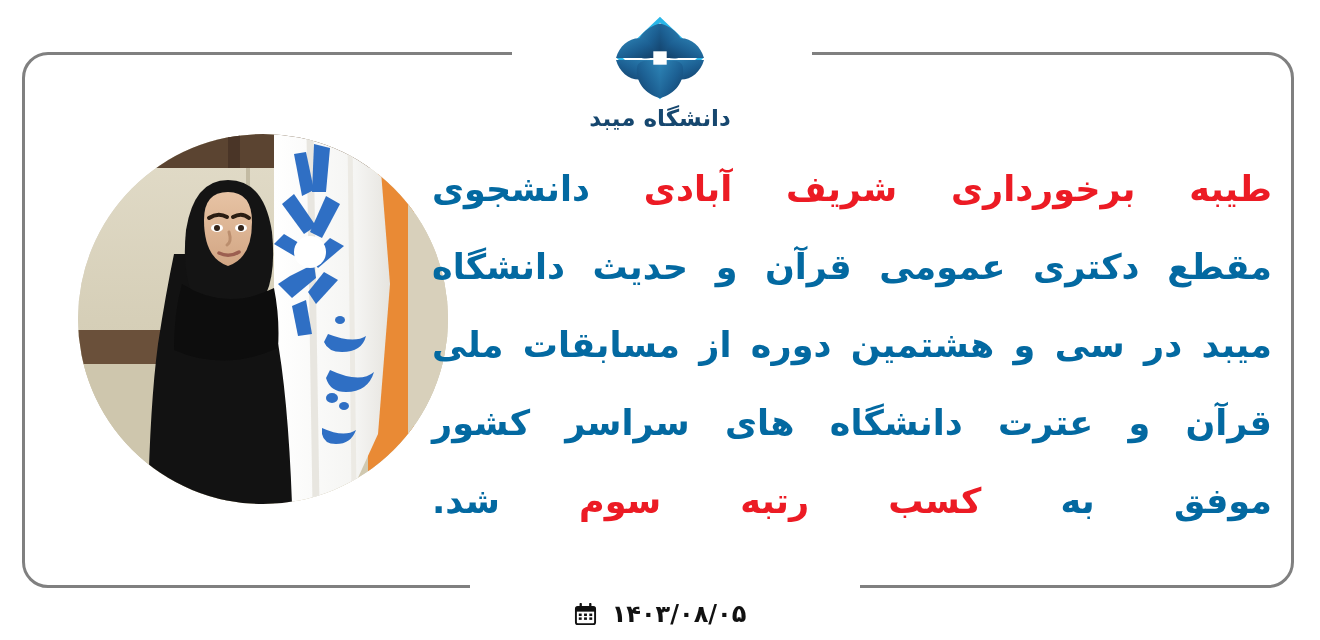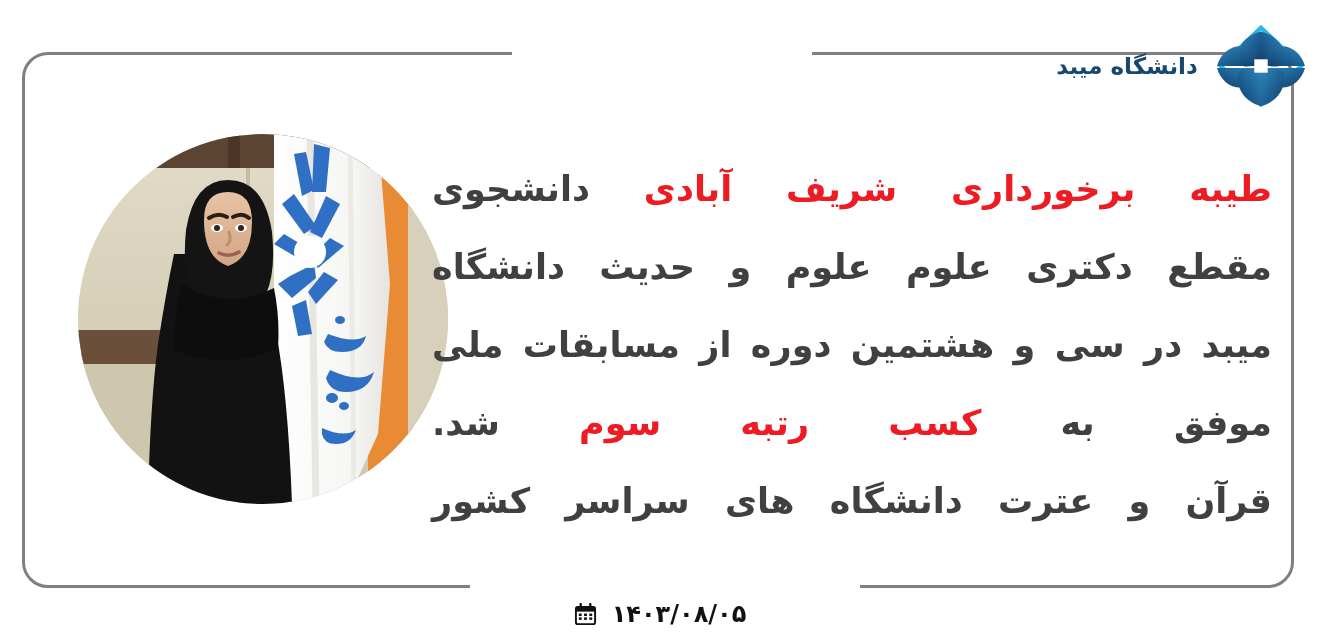--- a/index.html
+++ b/index.html
@@ -49,24 +49,24 @@
     width: 390px;
     height: 28px;
     background: #ffffff;
   }
 
   
   .logo-block {
     position: absolute;
     left: 0;
     right: 0;
-    top: 2px;
+    top: 14px;
     height: 128px;
     display: flex;
-    flex-direction: row;
+    flex-direction: column;
     align-items: center;
     justify-content: flex-start;
   }
   .logo-mark {
     width: 118px;
     height: 88px;
     display: block;
   }
   .logo-word {
     margin-top: -2px;
@@ -97,21 +97,21 @@
     text-align: justify;
     text-align-last: justify;
     direction: rtl;
     font-family: "DejaVu Sans", "Liberation Sans", sans-serif;
     font-weight: bold;
     font-size: 35px;
     line-height: 78px;
     letter-spacing: 0px;
   }
   .headline .ln { display: block; white-space: nowrap; }
-  .blue { color: #404040; }
+  .blue { color: #0369a1; }
   .red  { color: #ec1b24; margin-top: 44px; }
 
   
   .footer-name {
     position: absolute;
     left: 0;
     right: 0;
     top: 562px;
     text-align: center;
     color: #17508f;
@@ -262,24 +262,24 @@
       <path d="M151 98 q3 10 -2 13" stroke="#bb8e6e" stroke-width="3" fill="none" stroke-linecap="round"></path>
 
       <path d="M141 119 q10 5 20 -1" stroke="#9c5f50" stroke-width="3.5" fill="none" stroke-linecap="round"></path>
 
       <path d="M104 150 q44 28 92 4 q6 30 4 60 q-54 24 -104 2 q0 -38 8 -66 Z" fill="#0d0d0d"></path>
     </svg>
   </div>
 
   <div class="headline">
       <span class="ln"><span class="red">طیبه برخورداری شریف آبادی</span><span class="blue"> دانشجوی</span></span>
-      <span class="ln"><span class="blue">مقطع دکتری علوم علوم و حدیث دانشگاه</span></span>
+      <span class="ln"><span class="blue">مقطع دکتری عمومی قرآن و حدیث دانشگاه</span></span>
       <span class="ln"><span class="blue">میبد در سی و هشتمین دوره از مسابقات ملی</span></span>
+      <span class="ln"><span class="blue">قرآن و عترت دانشگاه های سراسر کشور</span></span>
       <span class="ln"><span class="blue">موفق به </span><span class="red">کسب رتبه سوم</span><span class="blue"> شد.</span></span>
-      <span class="ln"><span class="blue">قرآن و عترت دانشگاه های سراسر کشور</span></span>
     </div>
 
 
   <div class="footer-date">
     <svg class="cal-icon" viewBox="0 0 24 24">
       <rect x="2" y="4" width="20" height="18" rx="2" fill="none" stroke="#111" stroke-width="2"></rect>
       <rect x="2" y="4" width="20" height="5" fill="#111"></rect>
       <line x1="7" y1="1" x2="7" y2="6" stroke="#111" stroke-width="2.4" stroke-linecap="round"></line>
       <line x1="17" y1="1" x2="17" y2="6" stroke="#111" stroke-width="2.4" stroke-linecap="round"></line>
       <g fill="#111">

